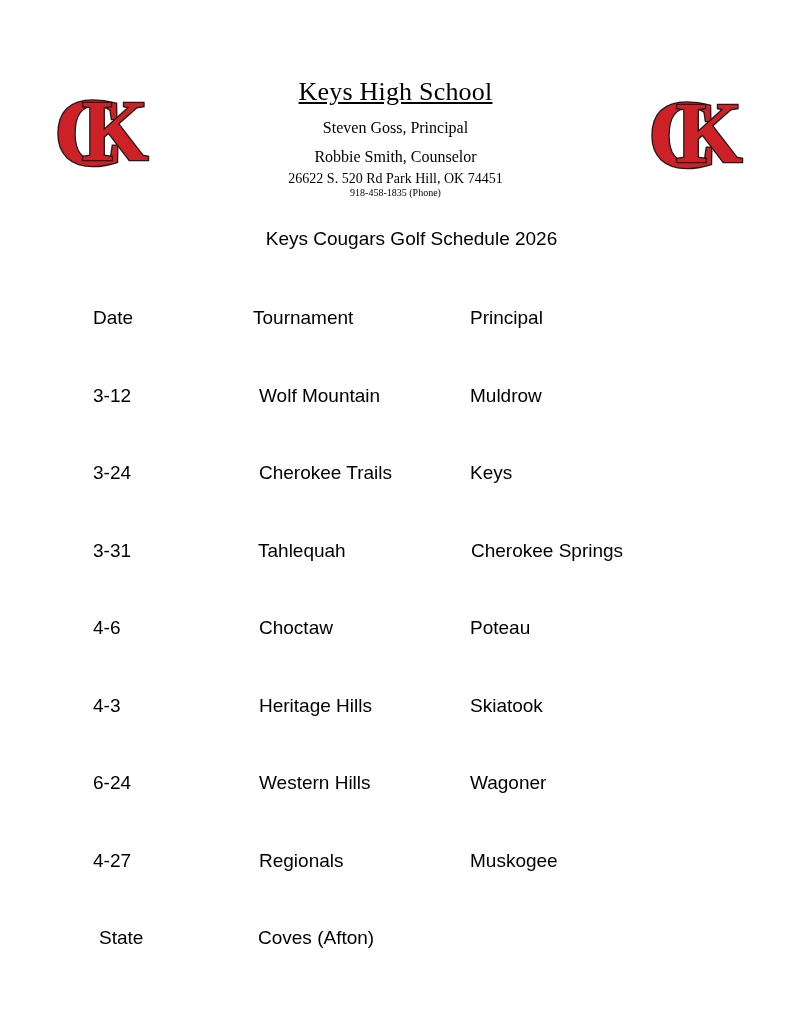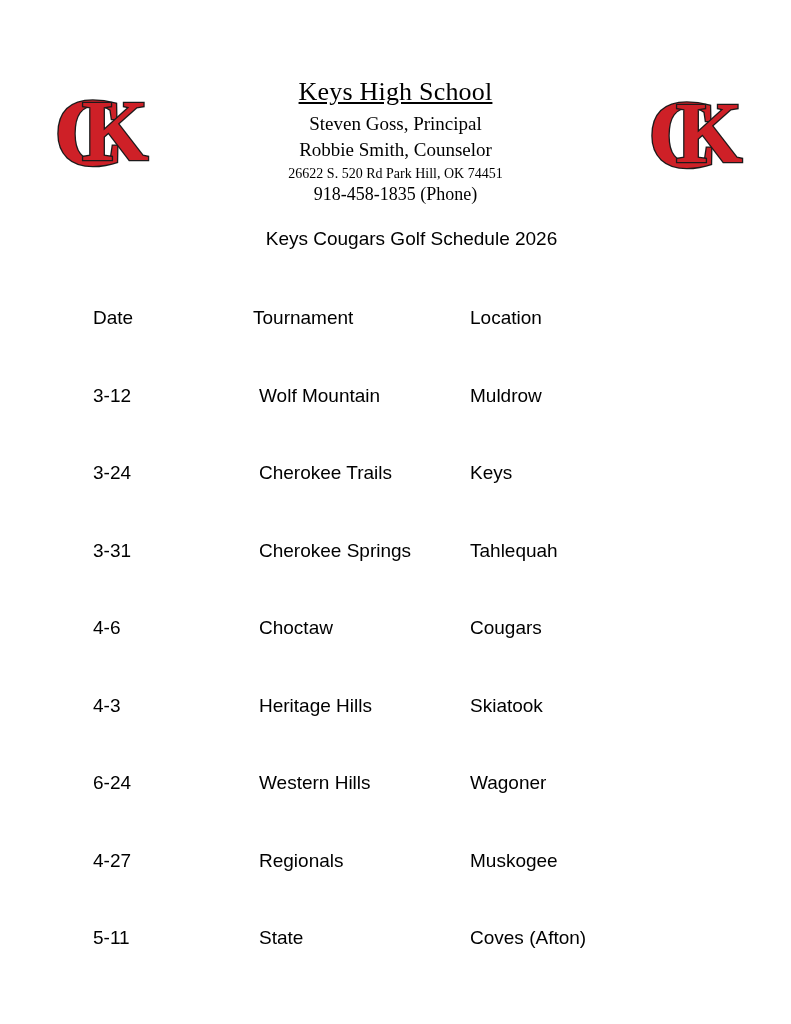--- a/index.html
+++ b/index.html
@@ -15,23 +15,23 @@
 
   
   .header {
     position: absolute; top: 76px; left: 0; width: 100%;
     text-align: center;
     font-family: "Liberation Serif", serif;
     font-weight: normal;
     line-height: 1.25;
   }
   .school-name { font-size: 26px; text-decoration: underline; letter-spacing: 0.2px; }
-  .staff-line  { font-size: 19px; margin-top: 3px; }
+  .staff-line  { font-size: 16px; margin-top: 9px; }
   .address-line{ font-size: 14px; margin-top: 3px; }
-  .phone-line  { font-size: 18px; }
+  .phone-line  { font-size: 10px; }
 
   
   .logo { position: absolute; width: 114px; height: 116px; }
   .logo-left  { left: 52px;  top: 72px; }
   .logo-right { left: 646px; top: 74px; }
   .logo svg { width: 100%; height: 100%; display: block; }
   .logo text {
     font-family: "Liberation Serif", serif;
     font-weight: bold;
   }
@@ -81,59 +81,58 @@
     <div class="address-line">26622 S. 520 Rd Park Hill, OK 74451</div>
     <div class="phone-line">918-458-1835 (Phone)</div>
   </div>
 
   <div class="schedule-title">Keys Cougars Golf Schedule 2026</div>
 
   <div class="schedule-table">
     <div class="sched-row header-row">
       <div class="cell cell-date">Date</div>
       <div class="cell cell-tournament">Tournament</div>
-      <div class="cell cell-location">Location</div>
+      <div class="cell cell-location">Principal</div>
     </div>
     <div id="schedule-rows">
         <div class="sched-row">
           <div class="cell cell-date">3-12</div>
           <div class="cell cell-tournament">Wolf Mountain</div>
           <div class="cell cell-location">Muldrow</div>
         </div>
         <div class="sched-row">
           <div class="cell cell-date">3-24</div>
           <div class="cell cell-tournament">Cherokee Trails</div>
           <div class="cell cell-location">Keys</div>
         </div>
         <div class="sched-row">
           <div class="cell cell-date">3-31</div>
+          <div class="cell cell-location">Tahlequah</div>
           <div class="cell cell-tournament">Cherokee Springs</div>
-          <div class="cell cell-location">Tahlequah</div>
         </div>
         <div class="sched-row">
           <div class="cell cell-date">4-6</div>
           <div class="cell cell-tournament">Choctaw</div>
-          <div class="cell cell-location">Cougars</div>
+          <div class="cell cell-location">Poteau</div>
         </div>
         <div class="sched-row">
           <div class="cell cell-date">4-3</div>
           <div class="cell cell-tournament">Heritage Hills</div>
           <div class="cell cell-location">Skiatook</div>
         </div>
         <div class="sched-row">
           <div class="cell cell-date">6-24</div>
           <div class="cell cell-tournament">Western Hills</div>
           <div class="cell cell-location">Wagoner</div>
         </div>
         <div class="sched-row">
           <div class="cell cell-date">4-27</div>
           <div class="cell cell-tournament">Regionals</div>
           <div class="cell cell-location">Muskogee</div>
         </div>
         <div class="sched-row">
-          <div class="cell cell-date">5-11</div>
           <div class="cell cell-tournament">State</div>
           <div class="cell cell-location">Coves (Afton)</div>
         </div>
       </div>
   </div>
 
 </div>
 
 </body></html>

